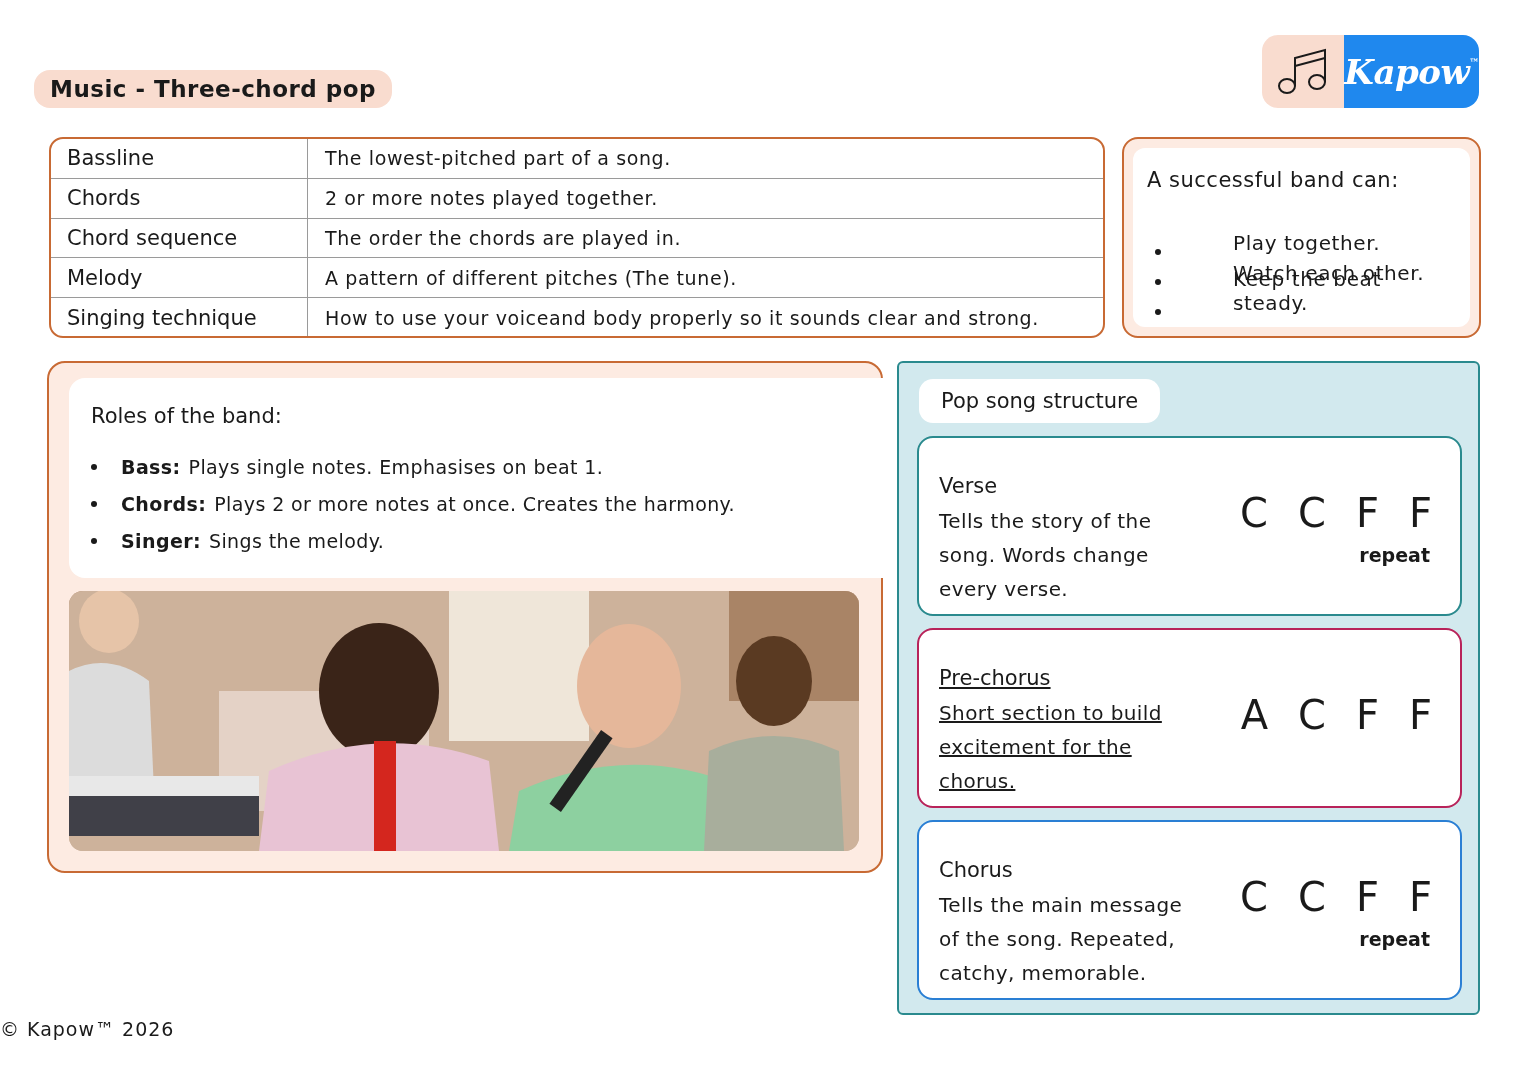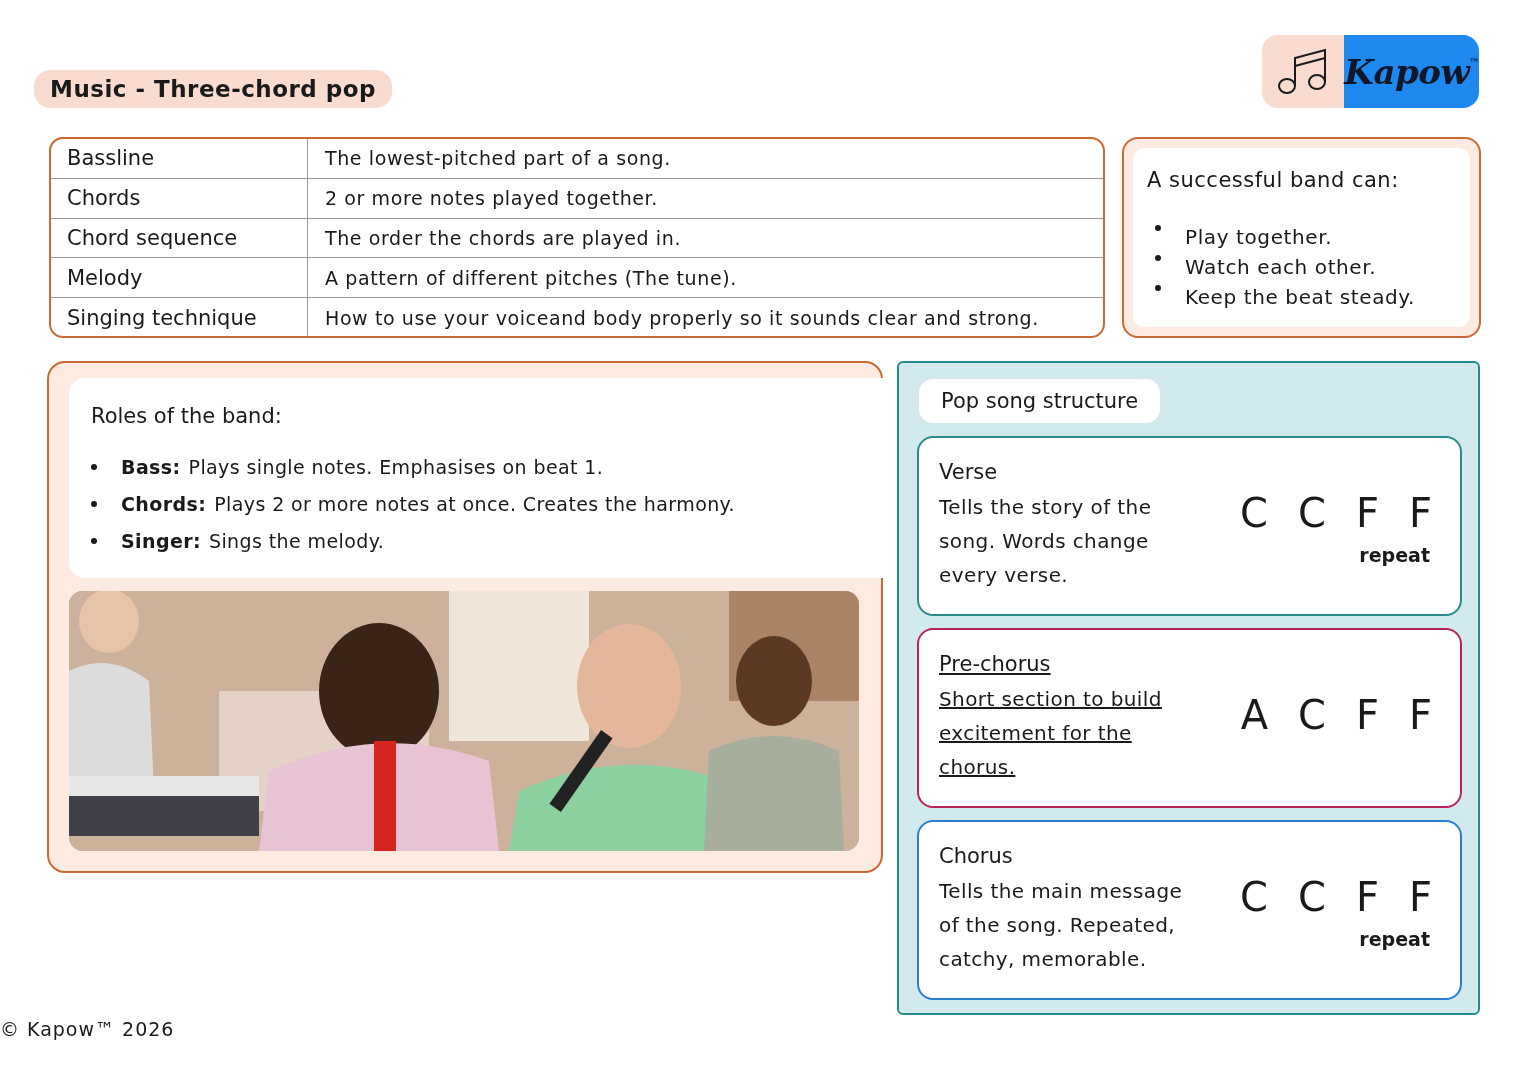--- a/index.html
+++ b/index.html
@@ -8,54 +8,54 @@
 
   .title-pill {
     position: absolute; left: 34px; top: 70px; height: 38px; padding: 0 16px;
     background: #f9dccf; border-radius: 16px; display: flex; align-items: center;
     font-size: 23px; letter-spacing: 0.5px; font-weight: 700;
   }
 
   .logo { position: absolute; left: 1262px; top: 35px; width: 217px; height: 73px; border-radius: 16px; overflow: hidden; display: flex; }
   .logo-note { width: 82px; background: #f9dccf; display: flex; align-items: center; justify-content: center; }
   .logo-word { flex: 1; background: #1f88ee; display: flex; align-items: center; justify-content: center;
-    color: #0f172a; font-family: "DejaVu Serif", serif; font-style: italic; font-weight: bold; font-size: 34px; letter-spacing: -0.5px; }
+    color: #ffffff; font-family: "DejaVu Serif", serif; font-style: italic; font-weight: bold; font-size: 34px; letter-spacing: -0.5px; }
   .logo-word sup { font-size: 10px; font-style: normal; margin-top: -18px; }
 
   .vocab { position: absolute; left: 49px; top: 137px; width: 1056px; height: 201px;
     border: 2px solid #c86a34; border-radius: 14px; overflow: hidden; background: #fff; }
   .vocab-row { display: flex; height: 39.8px; border-bottom: 1.5px solid #9a9a9a; }
   .vocab-row:last-child { border-bottom: none; }
   .vocab-term { width: 257px; border-right: 1.5px solid #9a9a9a; display: flex; align-items: center; padding-left: 16px; font-size: 21px; }
   .vocab-def { flex: 1; display: flex; align-items: center; padding-left: 17px; font-size: 19px; letter-spacing: 0.6px; }
 
   .band-can { position: absolute; left: 1122px; top: 137px; width: 359px; height: 201px;
     border: 2px solid #c86a34; border-radius: 16px; background: #fdebe2; padding: 9px; }
   .band-can-inner { background: #fff; border-radius: 12px; width: 100%; height: 100%; padding: 20px 14px; }
   .band-can h3 { font-weight: normal; font-size: 21px; letter-spacing: 0.5px; margin-bottom: 33px; }
   .band-can ul { list-style: none; }
-  .band-can li { font-size: 20px; letter-spacing: 0.6px; height: 30px; display: flex; align-items: flex-start; }
+  .band-can li { font-size: 20px; letter-spacing: 0.6px; height: 30px; display: flex; align-items: flex-end; gap: 48px; }
   .bullet { display: inline-block; width: 6px; height: 6px; border-radius: 50%; background: #1a1a1a; margin-right: 24px; margin-left: 8px; flex-shrink: 0; }
 
   .roles-panel { position: absolute; left: 47px; top: 361px; width: 836px; height: 512px;
     border: 2px solid #c86a34; border-radius: 18px; background: #fdebe2; }
   .roles-card { position: absolute; left: 20px; top: 15px; width: 936px; height: 200px; background: #fff; border-radius: 16px; padding: 26px 22px; }
   .roles-card h3 { font-weight: normal; font-size: 21px; margin-bottom: 20px; }
   .roles-card li { list-style: none; display: flex; align-items: center; font-size: 19px; height: 37px; letter-spacing: 0.4px; }
   .roles-card li .bullet { margin-left: 0; margin-right: 24px; }
   .roles-card b { font-weight: bold; margin-right: 8px; }
 
   .photo { position: absolute; left: 20px; top: 228px; width: 790px; height: 260px; border-radius: 14px; overflow: hidden;
     background: linear-gradient(180deg, #b08a6e 0%, #c9a58a 35%, #d7c1ae 60%, #c9b29e 100%); }
 
   .structure { position: absolute; left: 897px; top: 361px; width: 583px; height: 654px;
     border: 2px solid #2a8a8e; border-radius: 6px; background: #d2e9ee; }
   .structure-tab { position: absolute; left: 20px; top: 16px; height: 44px; padding: 0 22px; background: #fff; border-radius: 14px;
     display: flex; align-items: center; font-size: 21px; }
-  .section-card { position: absolute; left: 18px; width: 545px; background: #fff; border-radius: 16px; border: 2.5px solid; padding: 22px 20px; }
+  .section-card { position: absolute; left: 18px; width: 545px; background: #fff; border-radius: 16px; border: 2.5px solid; padding: 36px 20px; }
   .section-text { width: 270px; }
   .section-name { font-size: 21px; margin-bottom: 6px; }
   .section-desc { font-size: 20px; line-height: 34px; letter-spacing: 0.4px; }
   .chords { position: absolute; right: 28px; display: flex; gap: 30px; font-size: 40px; letter-spacing: 0; }
   .repeat { position: absolute; right: 30px; font-size: 19px; font-weight: bold; }
 
   .footer { position: absolute; left: 0; width: 1514px; top: 1018px; text-align: left; font-size: 19px; letter-spacing: 1px; }
 </style>
 </head>
 <body>

